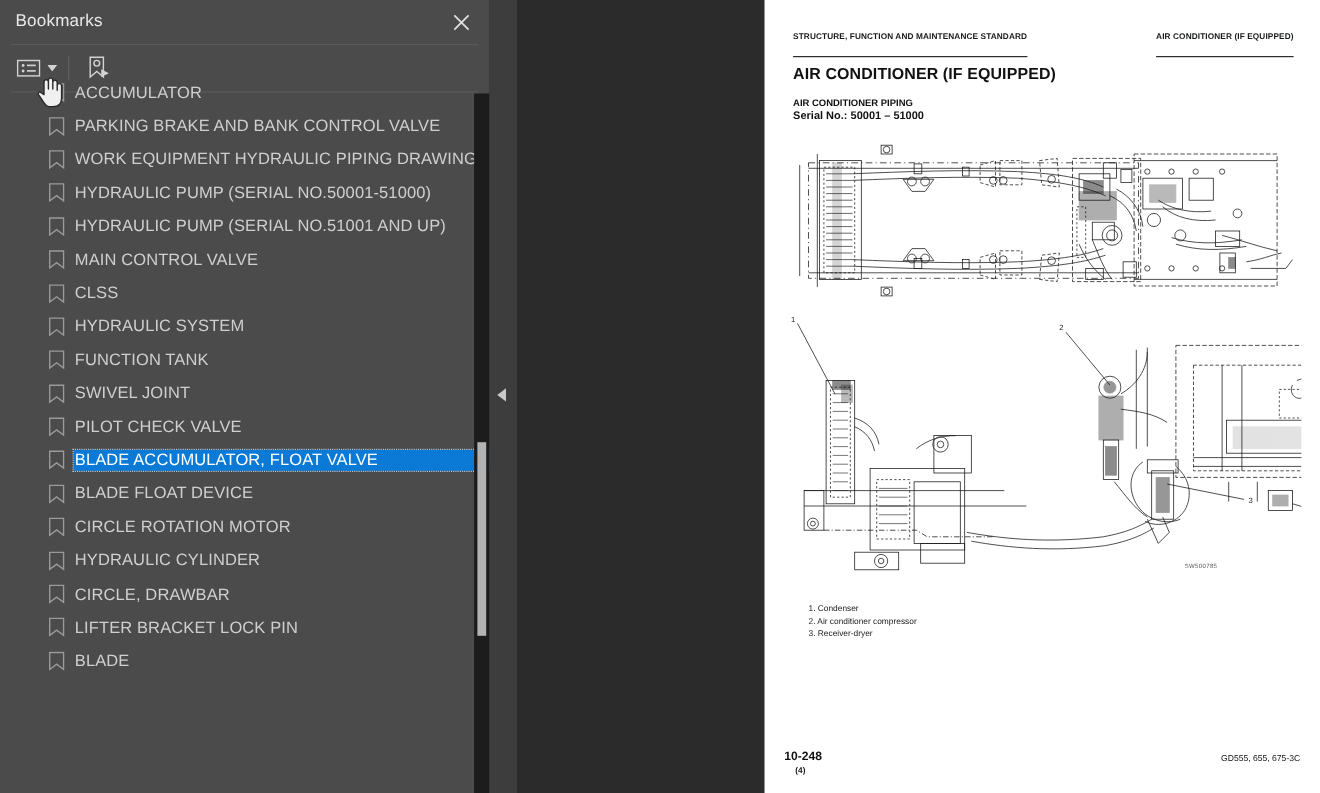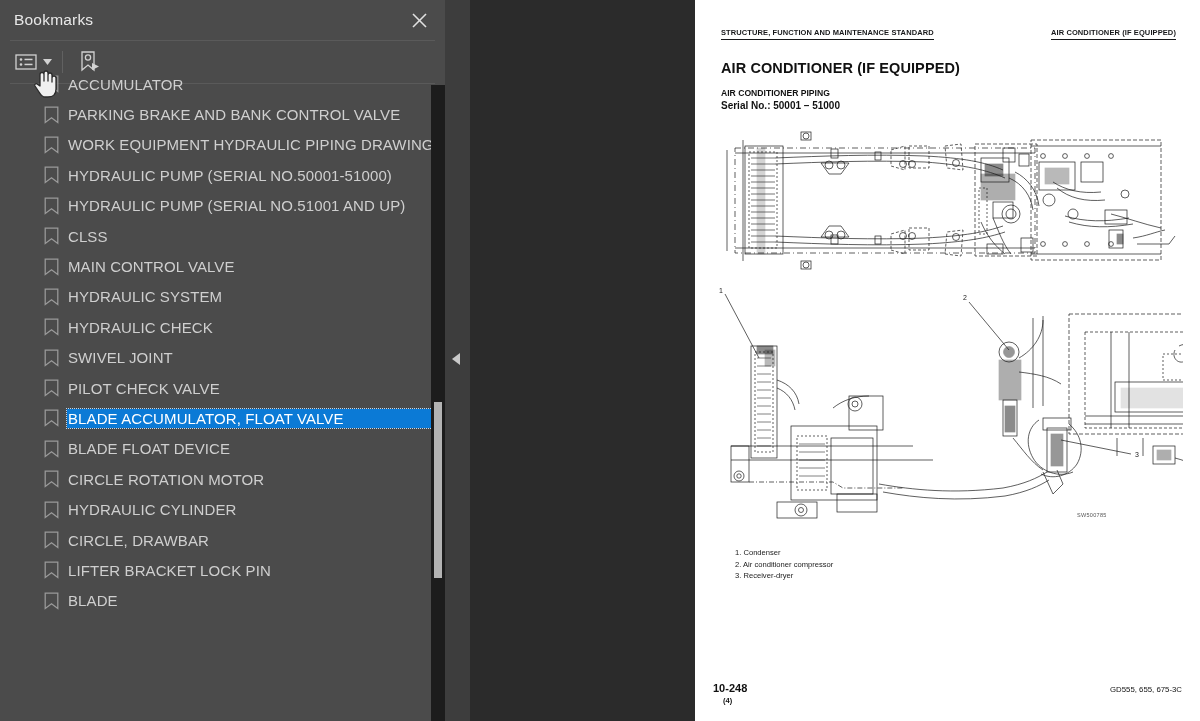--- a/index.html
+++ b/index.html
@@ -172,21 +172,21 @@
     width: 455px;
     display: flex;
     justify-content: space-between;
     font-size: 7.5px;
     font-weight: bold;
     color: #17181a;
     letter-spacing: .1px;
   }
   .doc-header span {
     border-bottom: 1px solid #17181a;
-    padding-bottom: 2px;
+    padding-bottom: 14px;
   }
   .doc-title {
     position: absolute;
     left: 26px; top: 60px;
     font-size: 14.5px;
     font-weight: bold;
     color: #111;
     letter-spacing: .1px;
   }
   .doc-sub1 {
@@ -322,39 +322,39 @@
         <div class="bm-row">
           <span class="bm-icon"><svg viewBox="0 0 15 18" width="15" height="18" aria-hidden="true">
               <path d="M1.2 1.2 H13.8 V16.6 L7.5 11.8 L1.2 16.6 Z" fill="none" stroke="#9a9a9a" stroke-width="1.25"></path>
             </svg></span>
           <span class="bm-label">HYDRAULIC PUMP (SERIAL NO.51001 AND UP)</span>
         </div>
         <div class="bm-row">
           <span class="bm-icon"><svg viewBox="0 0 15 18" width="15" height="18" aria-hidden="true">
               <path d="M1.2 1.2 H13.8 V16.6 L7.5 11.8 L1.2 16.6 Z" fill="none" stroke="#9a9a9a" stroke-width="1.25"></path>
             </svg></span>
+          <span class="bm-label">MAIN CONTROL VALVE</span>
+        </div>
+        <div class="bm-row">
+          <span class="bm-icon"><svg viewBox="0 0 15 18" width="15" height="18" aria-hidden="true">
+              <path d="M1.2 1.2 H13.8 V16.6 L7.5 11.8 L1.2 16.6 Z" fill="none" stroke="#9a9a9a" stroke-width="1.25"></path>
+            </svg></span>
           <span class="bm-label">CLSS</span>
         </div>
         <div class="bm-row">
           <span class="bm-icon"><svg viewBox="0 0 15 18" width="15" height="18" aria-hidden="true">
               <path d="M1.2 1.2 H13.8 V16.6 L7.5 11.8 L1.2 16.6 Z" fill="none" stroke="#9a9a9a" stroke-width="1.25"></path>
             </svg></span>
-          <span class="bm-label">MAIN CONTROL VALVE</span>
-        </div>
-        <div class="bm-row">
-          <span class="bm-icon"><svg viewBox="0 0 15 18" width="15" height="18" aria-hidden="true">
-              <path d="M1.2 1.2 H13.8 V16.6 L7.5 11.8 L1.2 16.6 Z" fill="none" stroke="#9a9a9a" stroke-width="1.25"></path>
-            </svg></span>
           <span class="bm-label">HYDRAULIC SYSTEM</span>
         </div>
         <div class="bm-row">
           <span class="bm-icon"><svg viewBox="0 0 15 18" width="15" height="18" aria-hidden="true">
               <path d="M1.2 1.2 H13.8 V16.6 L7.5 11.8 L1.2 16.6 Z" fill="none" stroke="#9a9a9a" stroke-width="1.25"></path>
             </svg></span>
-          <span class="bm-label">HYDRAULIC CHECK</span>
+          <span class="bm-label">FUNCTION TANK</span>
         </div>
         <div class="bm-row">
           <span class="bm-icon"><svg viewBox="0 0 15 18" width="15" height="18" aria-hidden="true">
               <path d="M1.2 1.2 H13.8 V16.6 L7.5 11.8 L1.2 16.6 Z" fill="none" stroke="#9a9a9a" stroke-width="1.25"></path>
             </svg></span>
           <span class="bm-label">SWIVEL JOINT</span>
         </div>
         <div class="bm-row">
           <span class="bm-icon"><svg viewBox="0 0 15 18" width="15" height="18" aria-hidden="true">
               <path d="M1.2 1.2 H13.8 V16.6 L7.5 11.8 L1.2 16.6 Z" fill="none" stroke="#9a9a9a" stroke-width="1.25"></path>

